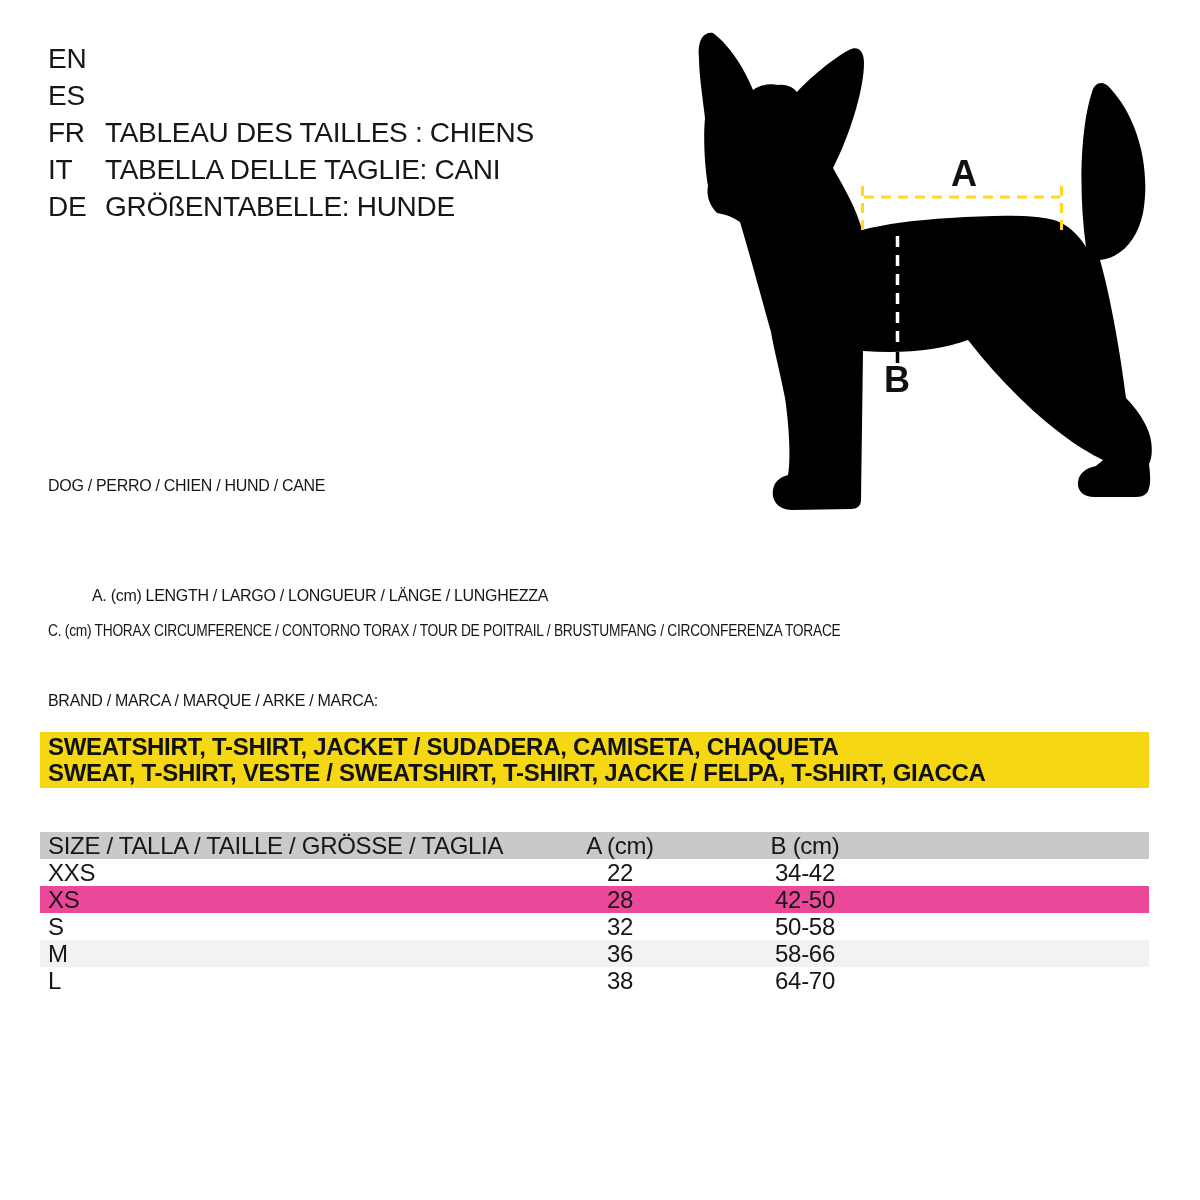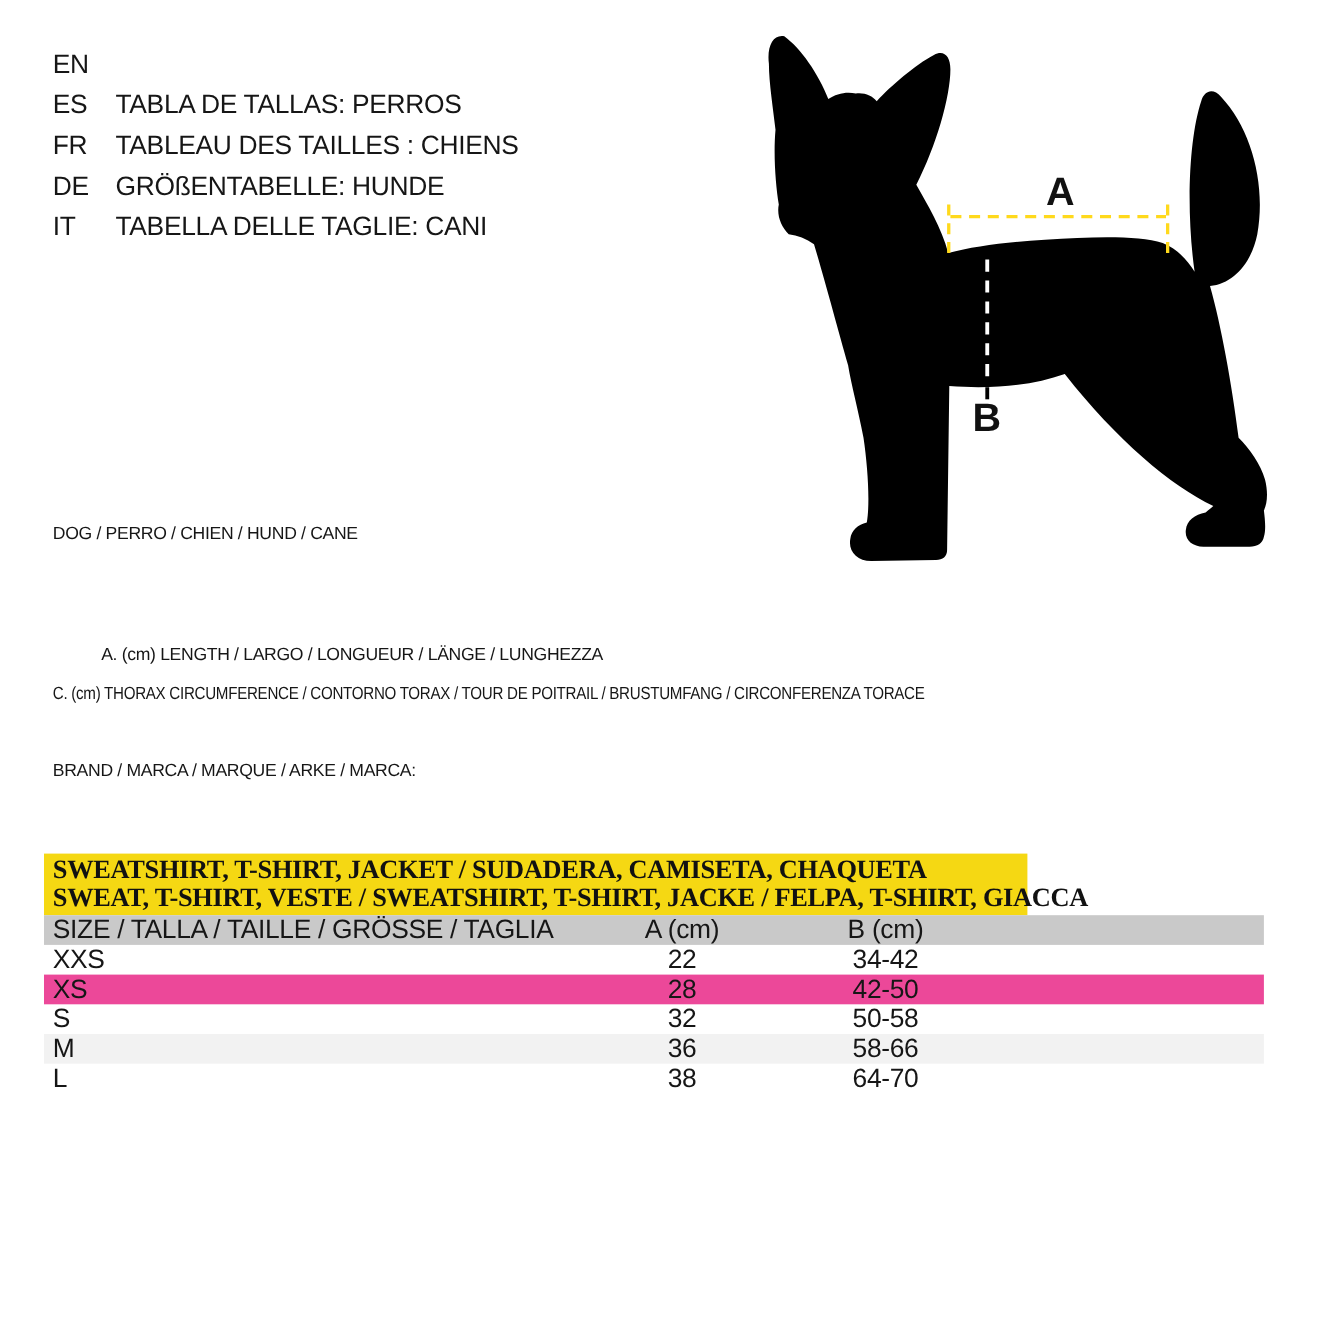--- a/index.html
+++ b/index.html
@@ -2,68 +2,67 @@
 <html><head>
 <meta charset="utf-8">
 <style>
   html,body{margin:0;padding:0;}
   body{
     width:1200px;height:1200px;position:relative;background:#ffffff;
     font-family:"Liberation Sans", sans-serif;color:#161616;overflow:hidden;
   }
   
   .lang-block{position:absolute;left:48px;top:40px;}
-  .lang-row{display:flex;height:37px;align-items:center;font-size:24px;font-weight:500;letter-spacing:-0.3px;}
+  .lang-row{display:flex;height:37px;align-items:center;font-size:28px;font-weight:500;letter-spacing:-0.3px;}
   .lang-code{width:57px;flex:0 0 57px;}
   
   .dog-svg{position:absolute;left:680px;top:10px;width:500px;height:510px;}
   
   .txt{position:absolute;left:48px;font-size:16px;letter-spacing:-0.3px;white-space:nowrap;font-weight:400;text-align:center;}
   .dog-label{top:477px;}
   .legend-a{top:587px;margin-left:44px;}
   .legend-c{top:622px;}
   .legend-c .squeeze{display:inline-block;transform:scaleX(0.86);transform-origin:0 50%;}
   .brand-line{top:692px;}
   
   .banner{
-    position:absolute;left:40px;top:776px;width:894px;height:56px;
-    padding:2px 0 0 8px;box-sizing:border-box;font-family:Liberation Serif, serif;
+    position:absolute;left:40px;top:732px;width:1109px;height:56px;
+    padding:2px 0 0 8px;box-sizing:border-box;
   }
   .banner-line{font-size:24px;font-weight:bold;line-height:26px;letter-spacing:-0.3px;white-space:nowrap;color:#111;}
   
   .size-table{position:absolute;left:40px;top:832px;width:1109px;}
   .t-row{display:flex;align-items:center;height:27px;font-size:24px;letter-spacing:-0.3px;}
   .t-row.head{height:27px;}
   .col-size{flex:0 0 490px;padding-left:8px;box-sizing:border-box;text-align:left;}
   .col-a{flex:0 0 180px;text-align:center;}
   .col-b{flex:0 0 190px;text-align:center;}
   .col-fill{flex:1 1 auto;}
 </style>
 </head>
 <body>
 
 <div class="lang-block">
   <div class="lang-row">
     <span class="lang-code">EN</span>
   </div>
   <div class="lang-row">
     <span class="lang-code">ES</span>
-    <span class="lang-title">TABLA DE TALLAS: PERROS</span>
   </div>
   <div class="lang-row">
     <span class="lang-code">FR</span>
     <span class="lang-title">TABLEAU DES TAILLES : CHIENS</span>
   </div>
   <div class="lang-row">
+    <span class="lang-code">IT</span>
+    <span class="lang-title">TABELLA DELLE TAGLIE: CANI</span>
+  </div>
+  <div class="lang-row">
     <span class="lang-code">DE</span>
     <span class="lang-title">GRÖßENTABELLE: HUNDE</span>
-  </div>
-  <div class="lang-row">
-    <span class="lang-code">IT</span>
-    <span class="lang-title">TABELLA DELLE TAGLIE: CANI</span>
   </div>
 </div>
 
 <svg class="dog-svg" viewBox="680 10 500 510">
 
   <path fill="#000000" d="
     M 717 213
     C 710 206 706 196 708 186
     C 705 168 703 140 705 118
     C 703 100 699 75 699 58

